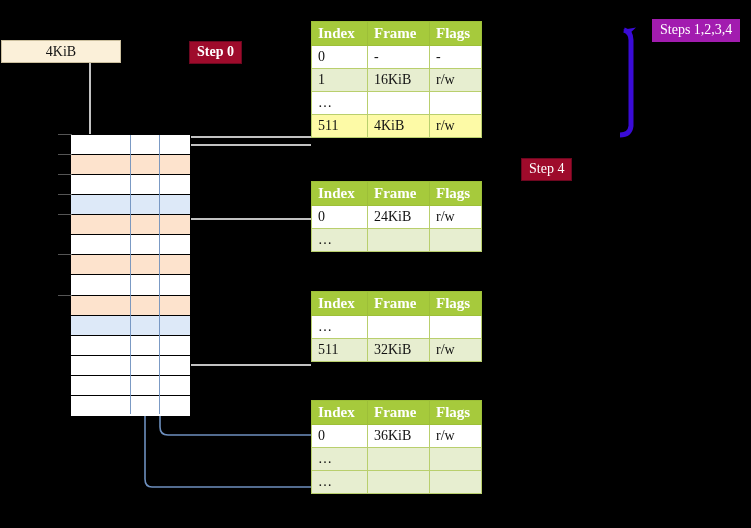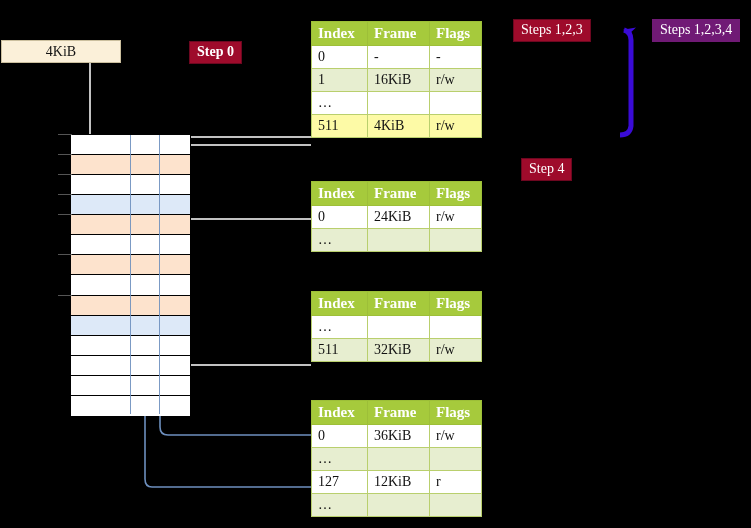--- a/index.html
+++ b/index.html
@@ -6,21 +6,21 @@
   body{width:751px;height:528px;position:relative;overflow:hidden;
        font-family:"Liberation Serif","DejaVu Serif",serif;}
   .stage{position:absolute;left:0;top:0;width:751px;height:528px;}
   svg.wires{position:absolute;left:0;top:0;width:751px;height:528px;pointer-events:none;}
 
   
   .badge{position:absolute;color:#fff;font-size:14px;line-height:1;
          padding:4px 8px 5px 8px;white-space:nowrap;
          font-family:"Liberation Serif","DejaVu Serif",serif;}
   .badge.red{background:#9e0b2b;box-shadow:0 0 0 1px #6d0720 inset;}
-  .badge.purple{background:#701a75;}
+  .badge.purple{background:#a21caf;}
 
   
   .sizebox{position:absolute;background:#fbf0d9;border:1px solid #cbbf9e;
            color:#111;font-size:14px;text-align:center;line-height:1;
            display:flex;align-items:center;justify-content:center;}
 
   
   .memcol{position:absolute;border:1px solid #000;background:#fff;box-sizing:border-box;}
   .memrow{position:absolute;left:0;box-sizing:border-box;
           border-bottom:1px solid #000;}
@@ -83,23 +83,20 @@
   </svg>
 
   <div class="sizebox" style="left:1px;top:40px;width:118px;height:21px;">
     <span>4KiB</span>
   </div>
 
   <div class="badge red" style="left:189px;top:41px;font-weight:bold;">
     <span>Step 0</span>
   </div>
 
-  <div class="badge red" style="left:513px;top:19px;">
-    <span>Steps 1,2,3</span>
-  </div>
 
   <div class="badge purple" style="left:652px;top:19px;">
     <span>Steps 1,2,3,4</span>
   </div>
 
   <div class="badge red" style="left:521px;top:158px;font-family:Liberation Serif, serif;">
     <span>Step 4</span>
   </div>
 
   <div class="memcol" style="left:70px;top:134px;width:121px;height:281px;">
@@ -240,25 +237,20 @@
         <tr class="white">
           <td>0</td>
           <td>36KiB</td>
           <td>r/w</td>
         </tr>
         <tr class="alt">
           <td>…</td>
           <td></td>
           <td></td>
         </tr>
-        <tr class="white">
-          <td>127</td>
-          <td>12KiB</td>
-          <td>r</td>
-        </tr>
         <tr class="alt">
           <td>…</td>
           <td></td>
           <td></td>
         </tr>
       </tbody>
   </table>
 
 </div>
 

